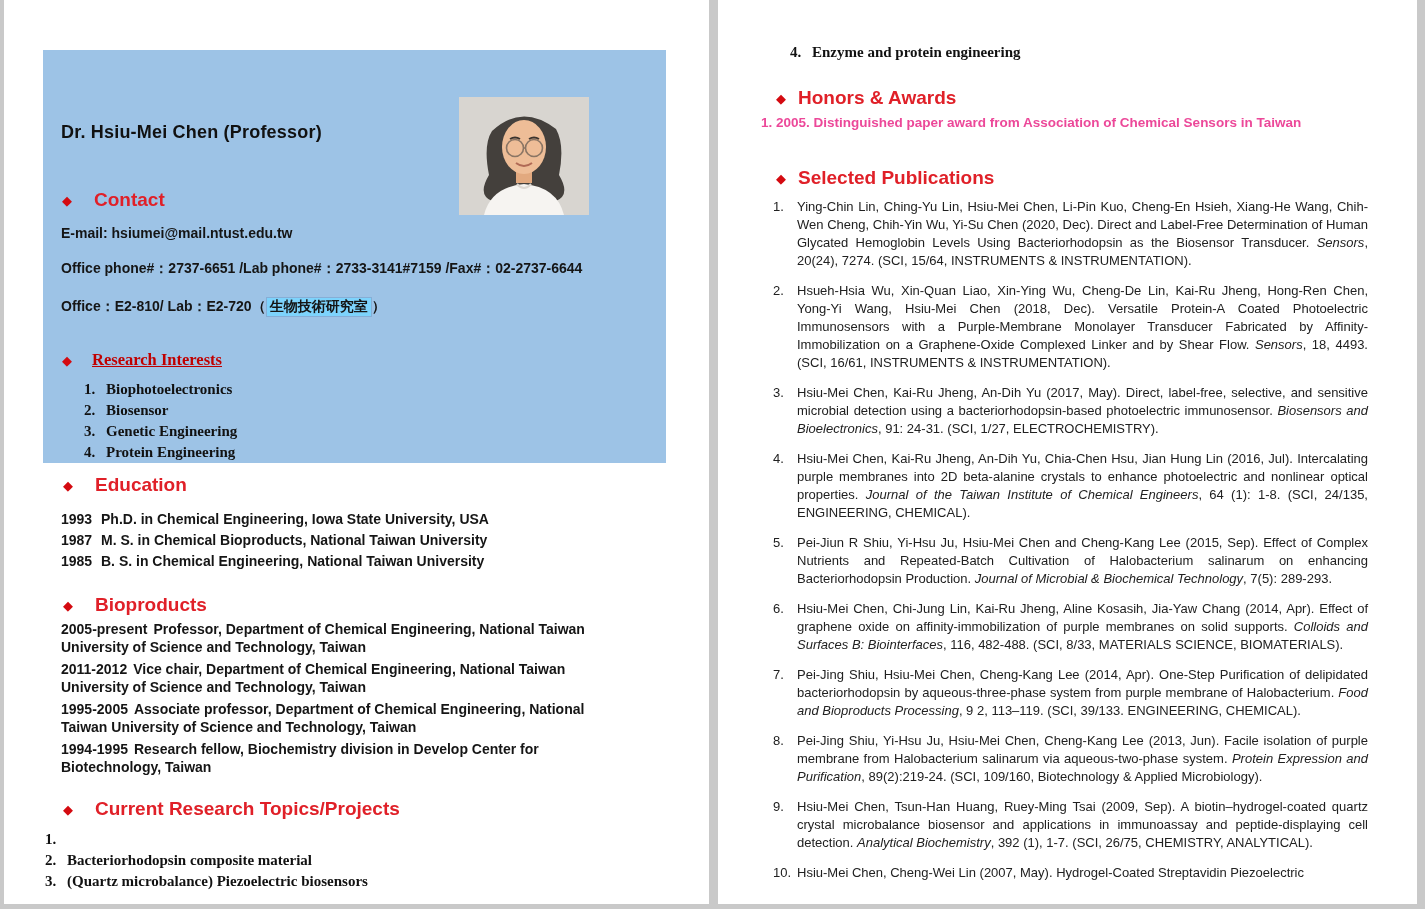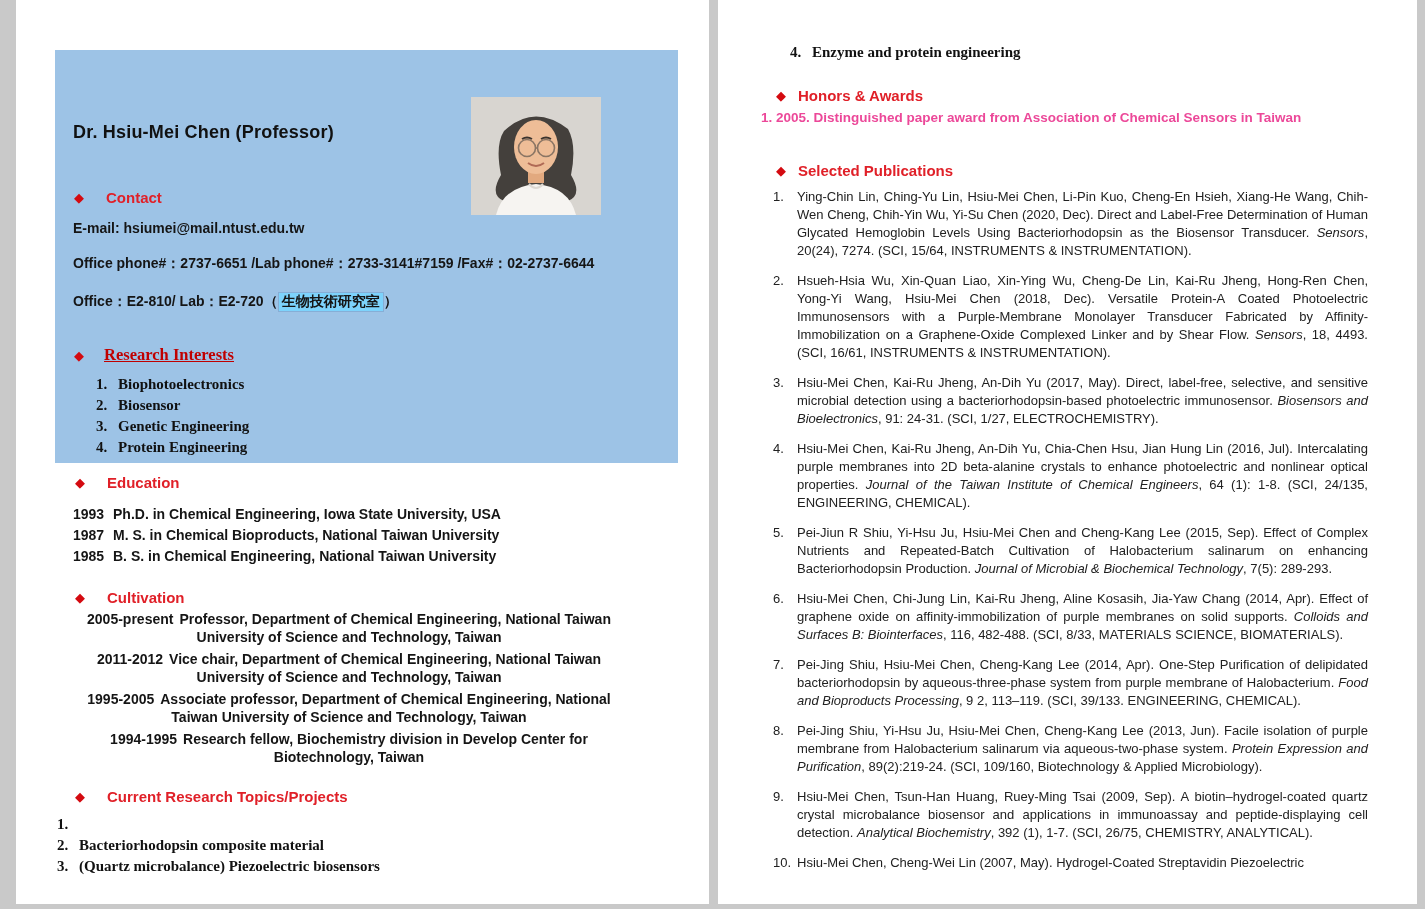--- a/index.html
+++ b/index.html
@@ -1,50 +1,50 @@
 <!DOCTYPE html>
 <html><head>
 <meta charset="utf-8">
 <style>
   * { margin:0; padding:0; box-sizing:border-box; }
   body { font-family:"Liberation Sans", sans-serif; background:#b5b5b5; }
   .canvas { position:relative; width:1425px; height:909px; background:#c9c9c9; overflow:hidden; }
   .page { position:absolute; top:0; height:904px; background:#ffffff; overflow:hidden; }
-  .page-left  { left:16px;   width:709px; }
+  .page-left  { left:4px;   width:709px; }
   .page-right { left:718px; width:699px; }
   .gutter { position:absolute; top:0; left:709px; width:9px; height:909px; background:#c9c9c9; }
 
   
   .blue-box { position:absolute; left:39px; top:50px; width:623px; height:413px; background:#9dc3e6; }
   .profile-name { padding:72px 0 0 18px; font-size:18px; font-weight:bold; color:#111; letter-spacing:.2px; }
   .photo-frame { position:absolute; left:416px; top:47px; width:130px; height:118px; overflow:hidden; }
 
   .hd { display:flex; align-items:center; }
   .diamond { color:#d40a10; font-size:13px; line-height:1; }
-  .hd-label-sans { margin-left:22px; color:#e02028; font-weight:bold; font-size:15px; }
+  .hd-label-sans { margin-left:22px; color:#e02028; font-weight:bold; font-size:19px; }
   .hd-label-serif { margin-left:20px; color:#c00000; font-weight:bold; font-size:16.5px; font-family:"Liberation Serif", serif;text-decoration:underline; }
 
   .contact-hd { margin:46px 0 0 19px; }
   .contact-line { margin:14px 0 0 18px; font-size:14px; font-weight:bold; color:#151515; }
   .contact-line + .contact-line { margin-top:19px; }
   .lab-zh { display:inline-block; background:#7dd3fc; border:1px solid #86aed6; padding:0 3px; font-weight:bold; }
 
   .ri-hd { margin:33px 0 0 19px; }
   .serif-list { margin:9px 0 0 41px; font-family:"Liberation Serif", serif; font-weight:bold; font-size:15px; color:#111; }
   .serif-list .row { display:flex; line-height:21px; }
   .serif-list .num { width:22px; flex:none; }
 
   .left-flow { position:absolute; left:57px; top:463px; width:560px; }
   .edu-hd { margin-top:11px; margin-left:2px; }
   .edu-list { margin-top:13px; font-size:14px; font-weight:bold; color:#151515; }
   .edu-row { display:flex; line-height:21px; }
   .edu-year { width:40px; flex:none; }
   .exp-hd { margin-top:22px; margin-left:2px; }
   .exp-list { margin-top:4px; font-size:14px; font-weight:bold; color:#151515; width:552px; }
-  .exp-row { line-height:18px; margin-bottom:4px;text-align:center; }
+  .exp-row { line-height:18px; margin-bottom:4px; }
   .exp-period { display:inline-block; min-width:66px; margin-right:6px; }
   .crt-hd { margin-top:22px; margin-left:2px; }
   .crt-list { margin-left:-16px; }
 
   
   .cont-item { display:flex; margin:44px 0 0 72px; font-family:"Liberation Serif", serif; font-weight:bold; font-size:15px; color:#111; }
   .cont-item .num { width:22px; flex:none; }
   .honors-hd { margin:26px 0 0 58px; }
   .honors-hd .hd-label-sans { margin-left:12px; }
   .honors-item { margin:6px 0 0 43px; font-size:13.5px; font-weight:bold; color:#ec4899; }
@@ -131,21 +131,21 @@
             <span>M. S. in Chemical Bioproducts, National Taiwan University</span>
           </div>
         <div class="edu-row">
             <span class="edu-year">1985</span>
             <span>B. S. in Chemical Engineering, National Taiwan University</span>
           </div>
       </div>
 
       <div class="hd exp-hd">
         <span class="diamond">◆</span>
-        <span class="hd-label-sans">Cultivation</span>
+        <span class="hd-label-sans">Bioproducts</span>
       </div>
       <div class="exp-list">
         <p class="exp-row"><span class="exp-period">2005-present</span><span>Professor, Department of Chemical Engineering, National Taiwan University of Science and Technology, Taiwan</span></p>
         <p class="exp-row"><span class="exp-period">2011-2012</span><span>Vice chair, Department of Chemical Engineering, National Taiwan University of Science and Technology,  Taiwan</span></p>
         <p class="exp-row"><span class="exp-period">1995-2005</span><span>Associate professor, Department of Chemical Engineering, National Taiwan University of Science and Technology, Taiwan</span></p>
         <p class="exp-row"><span class="exp-period">1994-1995</span><span>Research fellow, Biochemistry division in Develop Center for Biotechnology, Taiwan</span></p>
       </div>
 
       <div class="hd crt-hd">
         <span class="diamond">◆</span>

